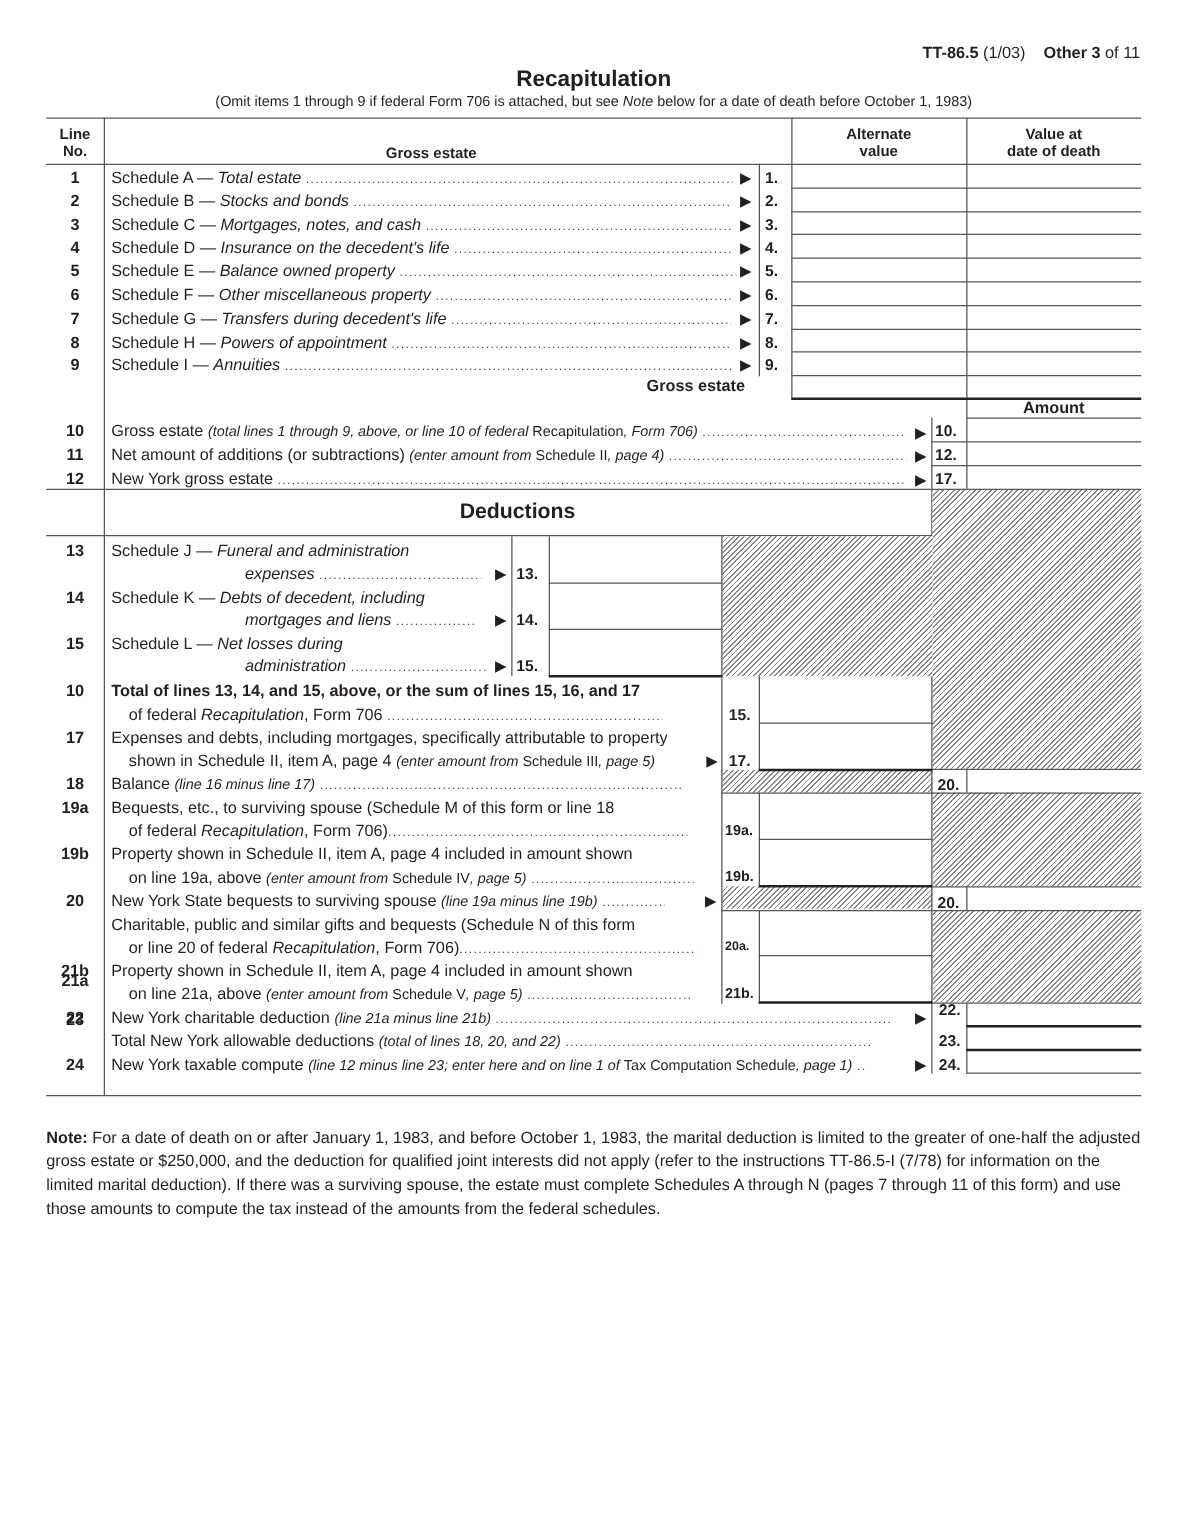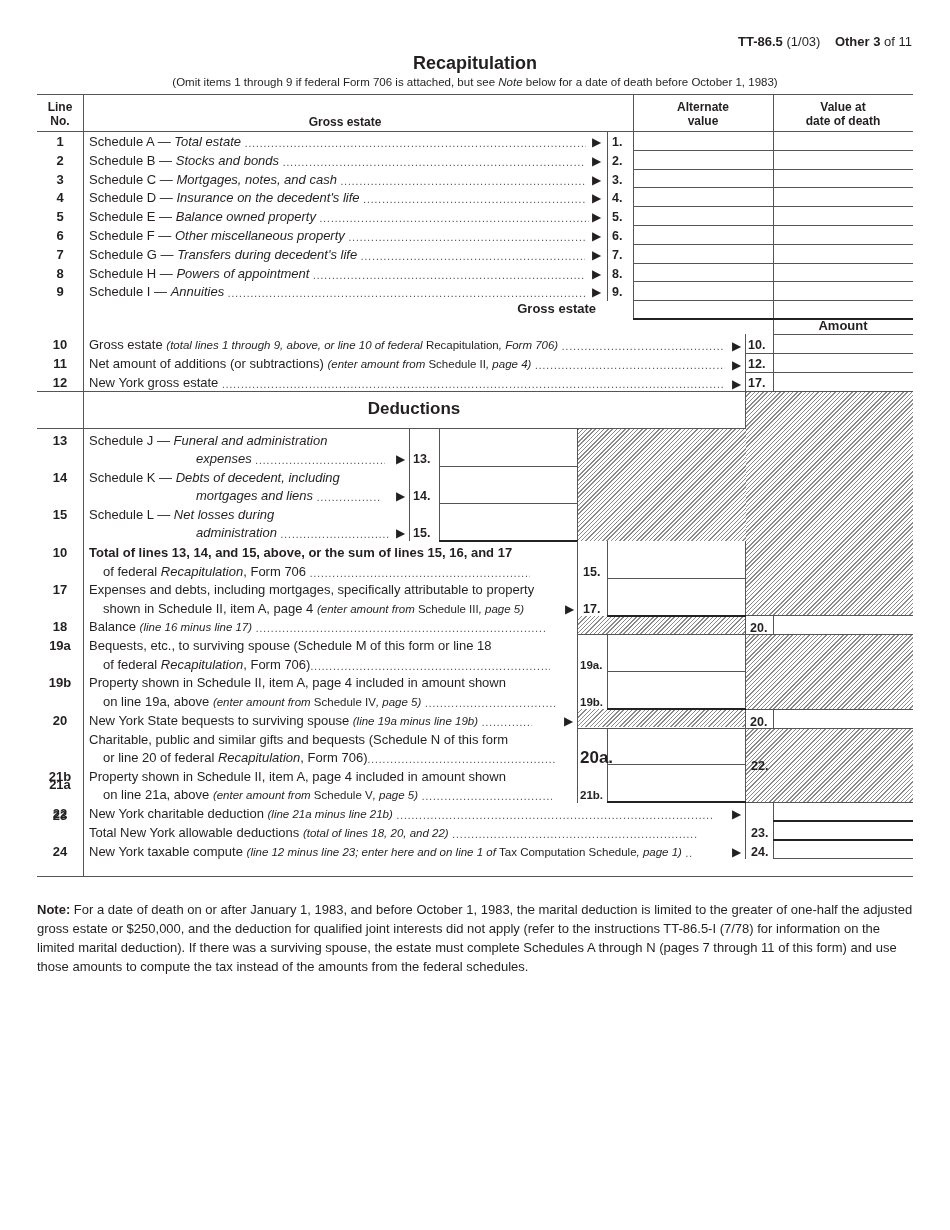--- a/index.html
+++ b/index.html
@@ -258,33 +258,33 @@
 
 <div class="lnum" style="top:713px;">20</div>
 <div class="desc" style="top:713px; width:475px;"><span>New York State bequests to surviving spouse </span><i class="sm">(line 19a minus line 19b)</i> <span class="dots" style="width:50px;">...............</span></div>
 <div class="arrow" style="left:564px; top:714px;">▶</div>
 <div class="boxnum" style="left:750px; top:715px;">20.</div>
 <div class="cell" style="left:774px; top:710px; width:139px; height:18px;"><span></span></div>
 
 <div class="lnum" style="top:756px;margin-top:21px;">21a</div>
 <div class="desc" style="top:732px;">Charitable, public and similar gifts and bequests (Schedule N of this form</div>
 <div class="desc" style="top:750px; left:103px; width:470px;"><span>or line 20 of federal </span><i>Recapitulation</i><span>, Form 706)</span><span class="dots" style="width:190px;">.............................................................</span></div>
-<div class="boxnum" style="left:580px; top:751px; font-size:17px;text-align:center;">20a.</div>
+<div class="boxnum" style="left:580px; top:751px; font-size:10px;text-align:center;">20a.</div>
 <div class="cell" style="left:608px; top:729px; width:137px; height:35px;"><span></span></div>
 
 <div class="lnum" style="top:769px;">21b</div>
 <div class="desc" style="top:769px;">Property shown in Schedule II, item A, page 4 included in amount shown</div>
 <div class="desc" style="top:787px; left:103px; width:470px;"><span>on line 21a, above </span><i class="sm">(enter amount from </i><span class="sm">Schedule V</span><i class="sm">, page 5)</i> <span class="dots" style="width:130px;">..............................................</span></div>
 <div class="boxnum" style="left:580px; top:788px; font-size:11.5px;">21b.</div>
 <div class="cell" style="left:608px; top:765px; width:137px; height:36px;"><span></span></div>
 
 <div class="lnum" style="top:806px;">22</div>
 <div class="desc" style="top:806px; width:645px;"><span>New York charitable deduction </span><i class="sm">(line 21a minus line 21b)</i> <span class="dots" style="width:318px;">..............................................................................................................</span></div>
 <div class="arrow" style="left:732px; top:807px;">▶</div>
-<div class="boxnum" style="left:751px; top:759px;">22.</div>
+<div class="boxnum" style="left:751px; top:801px;">22.</div>
 <div class="cell" style="left:774px; top:803px; width:139px; height:17px;"><span></span></div>
 
 <div class="lnum" style="top:808px;">23</div>
 <div class="desc" style="top:825px; width:645px;"><span>Total New York allowable deductions </span><i class="sm">(total of lines 18, 20, and 22)</i> <span class="dots" style="width:245px;">....................................................................................</span></div>
 <div class="boxnum" style="left:751px; top:826px;">23.</div>
 <div class="cell" style="left:774px; top:822px; width:139px; height:17px;"><span></span></div>
 
 <div class="lnum" style="top:844px;">24</div>
 <div class="desc" style="top:844px; width:645px;"><span>New York taxable compute </span><i class="sm">(line 12 minus line 23; enter here and on line 1 of </i><span class="sm">Tax Computation Schedule</span><i class="sm">, page 1)</i> <span class="dots" style="width:12px;">..</span></div>
 <div class="arrow" style="left:732px; top:845px;">▶</div>

